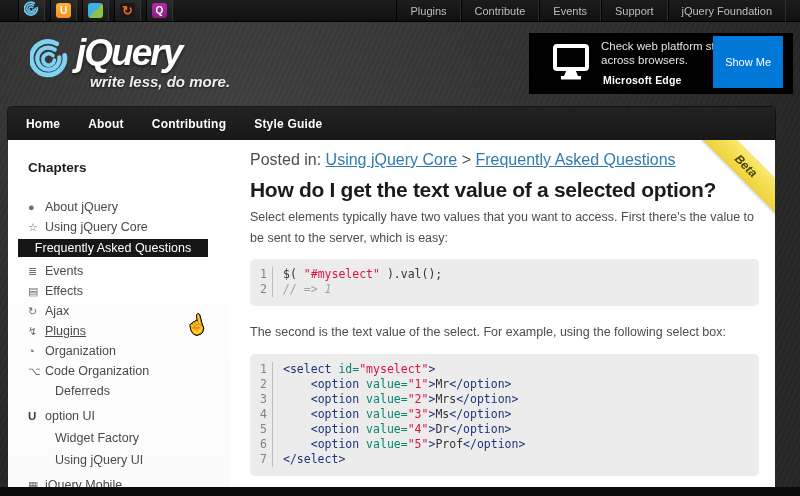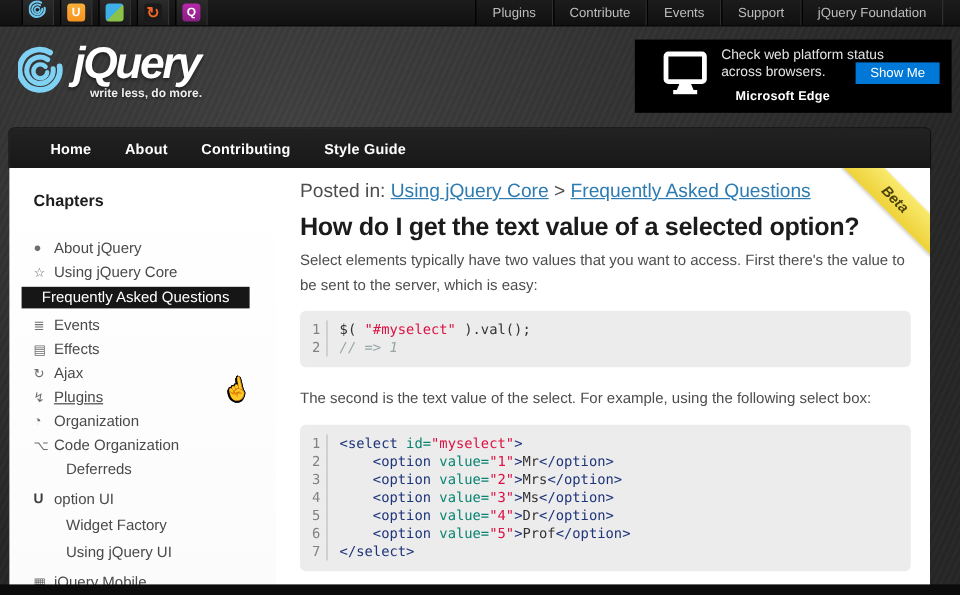--- a/index.html
+++ b/index.html
@@ -34,56 +34,56 @@
   .mini-qunit { background:linear-gradient(#b529aa,#8a1f84); }
   .top-links { display:flex; align-items:stretch; padding-right:14px; }
   .top-link {
     color:#bdbdbd; font-size:11px; display:flex; align-items:center;
     padding:0 13px; border-left:1px solid #000; border-right:1px solid #2e2e2e;
     cursor:pointer; text-decoration:none;
   }
 
   
   .header { height:85px; position:relative; }
-  .logo { position:absolute; left:15px; top:12px; display:flex;justify-content:center; }
+  .logo { position:absolute; left:30px; top:12px; display:flex;justify-content:center; }
   .logo-swirl { margin-top:4px; }
   .logo-textwrap { margin-left:4px; }
   .logo-title {
     color:#fff; font-size:37px; font-weight:bold; font-style:italic;
     letter-spacing:-2px; text-shadow:0 2px 3px rgba(0,0,0,.5); line-height:1;
   }
   .logo-tagline {
-    color:#efefef; font-size:10px; font-weight:bold;
+    color:#efefef; font-size:15px; font-style:italic; font-weight:bold;
     margin:2px 12px 0 14px; text-shadow:0 1px 2px rgba(0,0,0,.6);
   }
   .ad {
     position:absolute; right:7px; top:11px; width:264px; height:61px;
     background:#000; display:flex; align-items:center; padding:6px 8px;
   }
   .ad-monitor { margin:0 10px 0 14px; }
   .ad-body { flex:1; position:relative; height:100%; }
   .ad-line { color:#e4e4e4; font-size:11.5px; line-height:14px; }
-  .ad-brand { position:absolute; left:12px; bottom:2px; color:#fff; font-size:10.5px; font-weight:bold; letter-spacing:.2px; }
+  .ad-brand { position:absolute; left:2px; bottom:2px; color:#fff; font-size:10.5px; font-weight:bold; letter-spacing:.2px; }
   .ad-btn {
-    position:absolute; right:2px; bottom:18px; background:#0078d7; color:#fff;
-    font-size:11px; padding:3px 12px; cursor:pointer; border:none;
+    position:absolute; right:2px; bottom:0; background:#0078d7; color:#fff;
+    font-size:11px; padding:20px 12px; cursor:pointer; border:none;
   }
 
   
   .page { position:absolute; left:8px; top:107px; width:767px; }
   .navbar {
     height:33px; background:linear-gradient(#222,#181818);
     border-radius:4px 4px 0 0; display:flex; align-items:center;
     box-shadow:0 0 0 1px rgba(0,0,0,.6);
   }
   .nav-item {
     color:#fff; font-size:12px; font-weight:bold; padding:0 14px;
     cursor:pointer; text-decoration:none; letter-spacing:.2px;
   }
-  .nav-item:first-child { padding-left:18px;margin-left:16px; }
+  .nav-item:first-child { padding-left:18px; }
   .search-wrap { margin-left:auto; margin-right:14px; position:relative; }
   .search-input {
     width:205px; height:20px; border-radius:10px; border:1px solid #050505;
     background:#161616; color:#bbb; font-size:11px; padding:0 26px 0 12px;
     outline:none; box-shadow:inset 0 1px 2px rgba(0,0,0,.8), 0 1px 0 rgba(255,255,255,.07);
     font-family:"Liberation Sans", sans-serif;
   }
   .search-input::placeholder { color:#9a9a9a; }
   .search-icon { position:absolute; right:8px; top:4px; cursor:pointer; }
 

